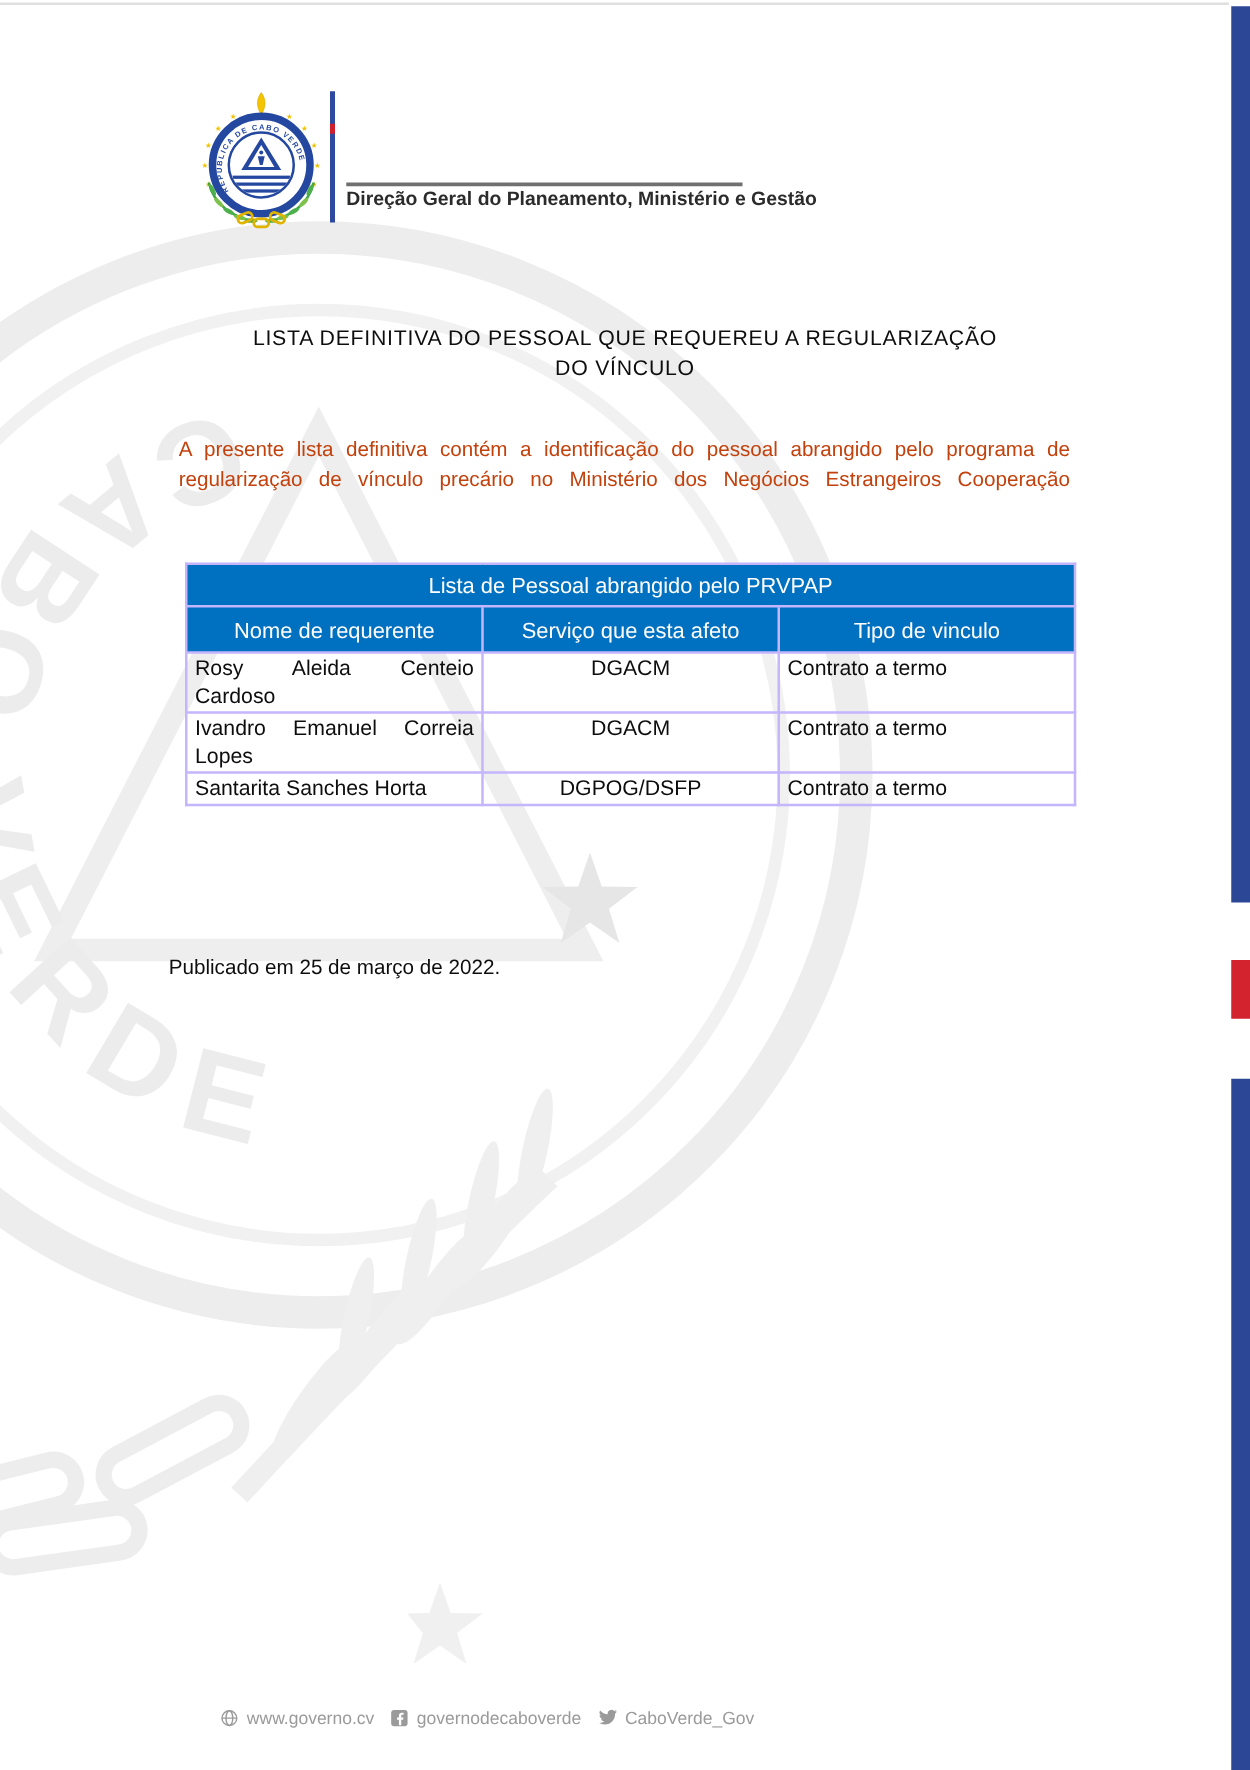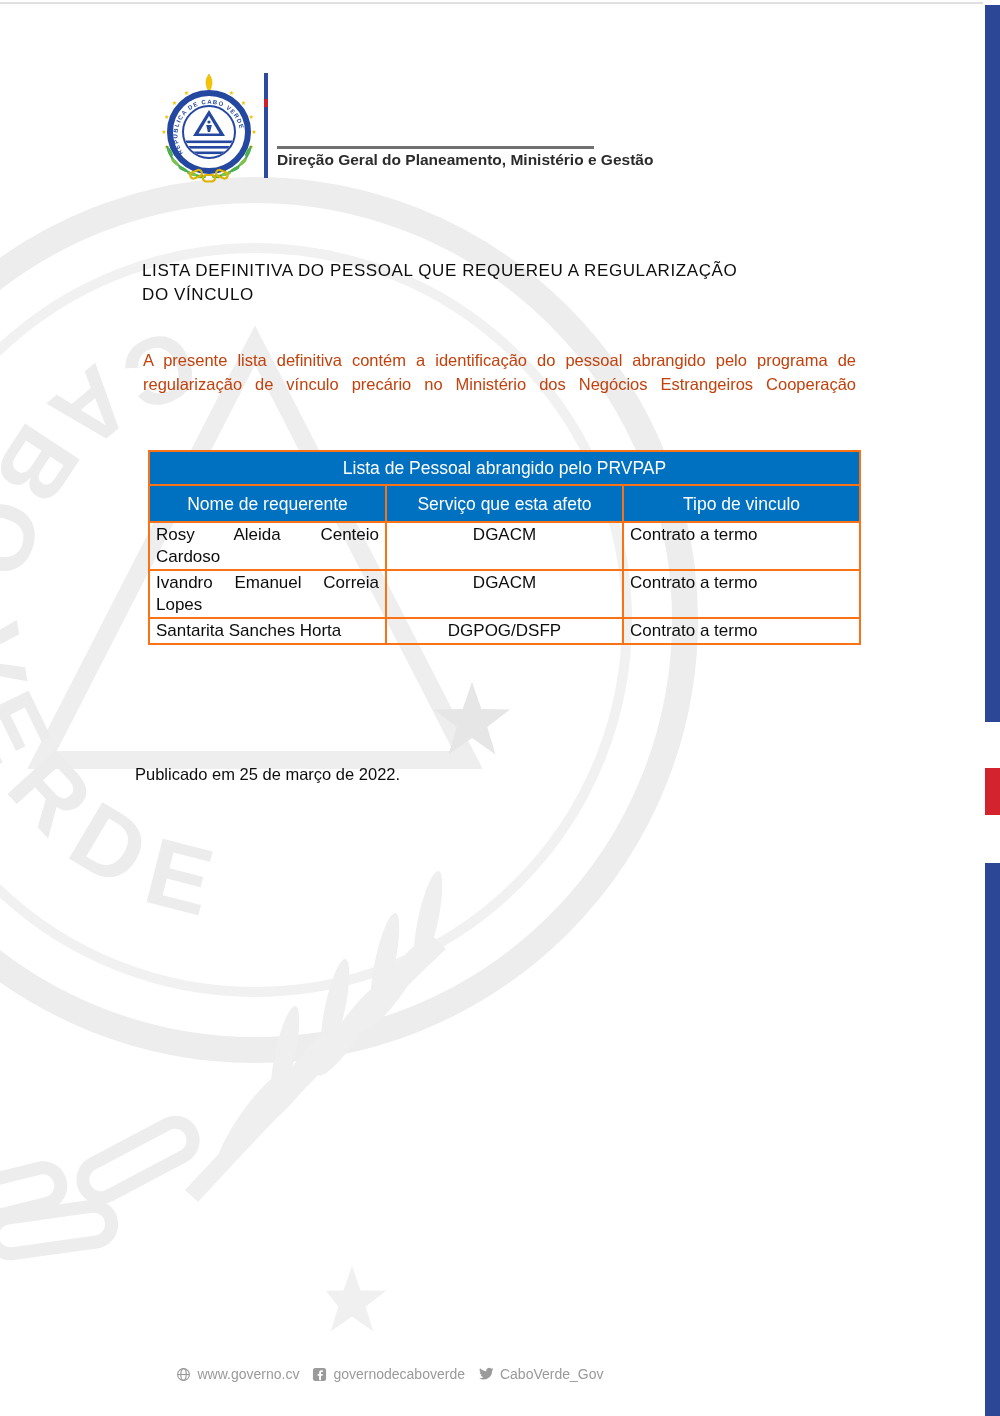--- a/index.html
+++ b/index.html
@@ -19,29 +19,29 @@
   .watermark{left:0;top:0;width:1000px;height:1416px;pointer-events:none;}
   
   .emblem{left:156px;top:72px;width:106px;height:112px;}
   .sep-bar{left:264px;top:73px;width:4px;height:105px;background:#2D4AA0;}
   .sep-red{position:absolute;left:0;top:26px;width:4px;height:8px;background:#CE1F2E;}
   .ministry{left:277px;top:71px;width:520px;font-size:26px;line-height:33px;
     font-weight:bold;color:#14141C;letter-spacing:-0.3px;}
   .underline{left:277px;top:146px;width:317px;height:3px;background:#707070;}
   .department{left:277px;top:151px;font-size:15.5px;font-weight:bold;color:#2B2B2B;}
   
-  .doc-title{left:142px;top:259px;width:716px;font-size:17px;
+  .doc-title{left:142px;top:259px;width:716px;text-align:center;font-size:17px;
     letter-spacing:0.6px;line-height:23.5px;color:#0E0E0E;}
   .intro{left:143px;top:348px;width:713px;font-size:16.5px;line-height:24.3px;color:#c2410c;}
   .intro .jl{text-align:justify;text-align-last:justify;}
   .intro .jl-last{text-align:justify;text-align-last:left;}
   
   .list-table{left:148px;top:450px;width:711px;border-collapse:collapse;table-layout:fixed;
     font-size:17px;color:#0d0d0d;}
-  .list-table td{border:2px solid #f97316;vertical-align:top;padding:1px 6px;line-height:22px;}
+  .list-table td{border:2px solid #c4b5fd;vertical-align:top;padding:1px 6px;line-height:22px;}
   .list-table .blue{background:#0070C0;color:#ffffff;text-align:center;vertical-align:middle;
     font-size:17.5px;}
   .cap-row{height:34px;}
   .hdr-row{height:37px;}
   .r1,.r2{height:47px;}
   .r3{height:24px;}
   .name-l1{text-align:justify;text-align-last:justify;}
   .name-single{text-align:left;}
   .svc{text-align:center;}
   .bond{text-align:left;padding-left:8px;}

